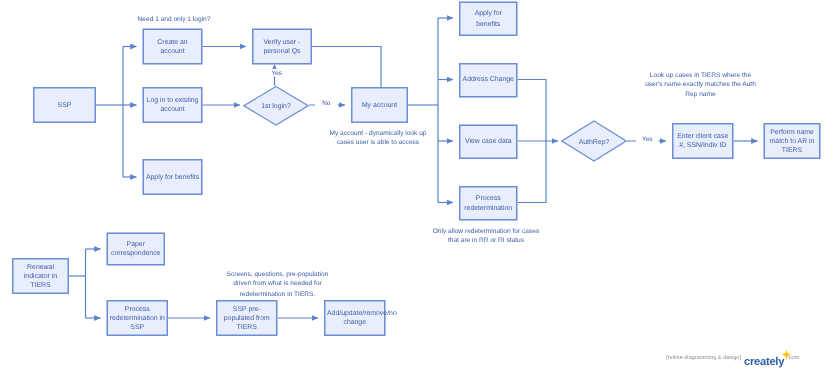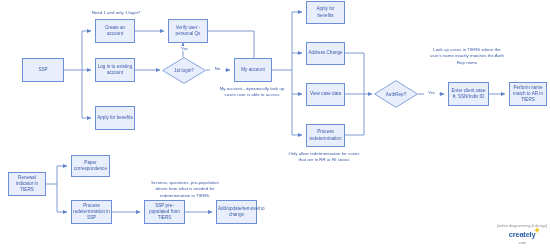--- a/index.html
+++ b/index.html
@@ -71,27 +71,26 @@
     position: absolute;
     color: #3c5ba8;
     font-size: 4.3px;
     text-align: center;
     z-index: 4;
     background: #ffffff;
     padding: 0 0.5px;
   }
   .watermark {
     position: absolute;
-    right: 3px;
+    right: 17px;
     bottom: 3px;
     display: flex;
-    align-items: center;
+    align-items: flex-start;
     gap: 2px;
     z-index: 5;
-    flex-direction: column;
   }
   .wm-tag {
     font-size: 3.6px;
     color: #8a8a8a;
     letter-spacing: 0.05px;
   }
   .wm-brand {
     font-size: 7.5px;
     font-weight: bold;
     color: #2f5fa8;

